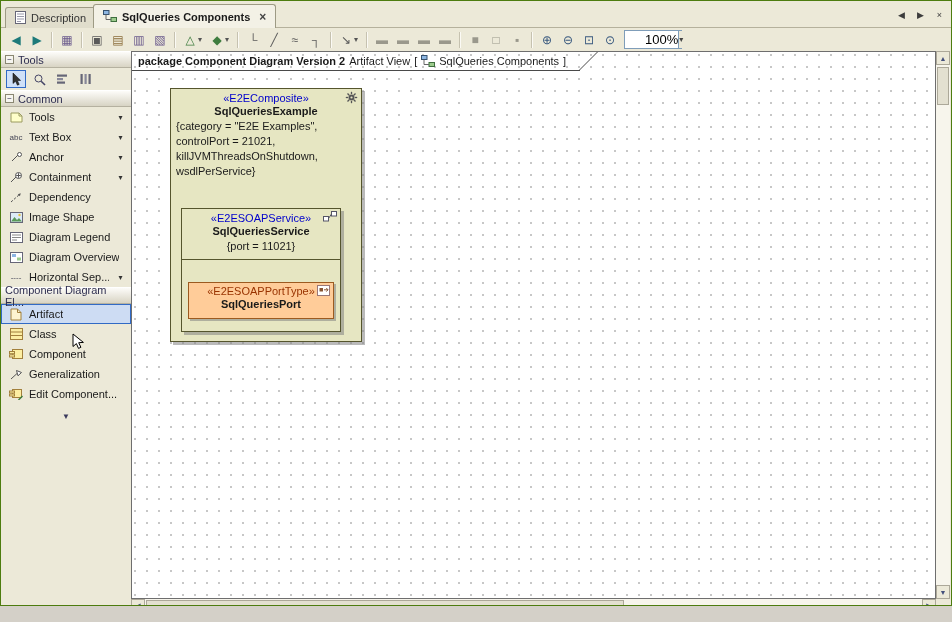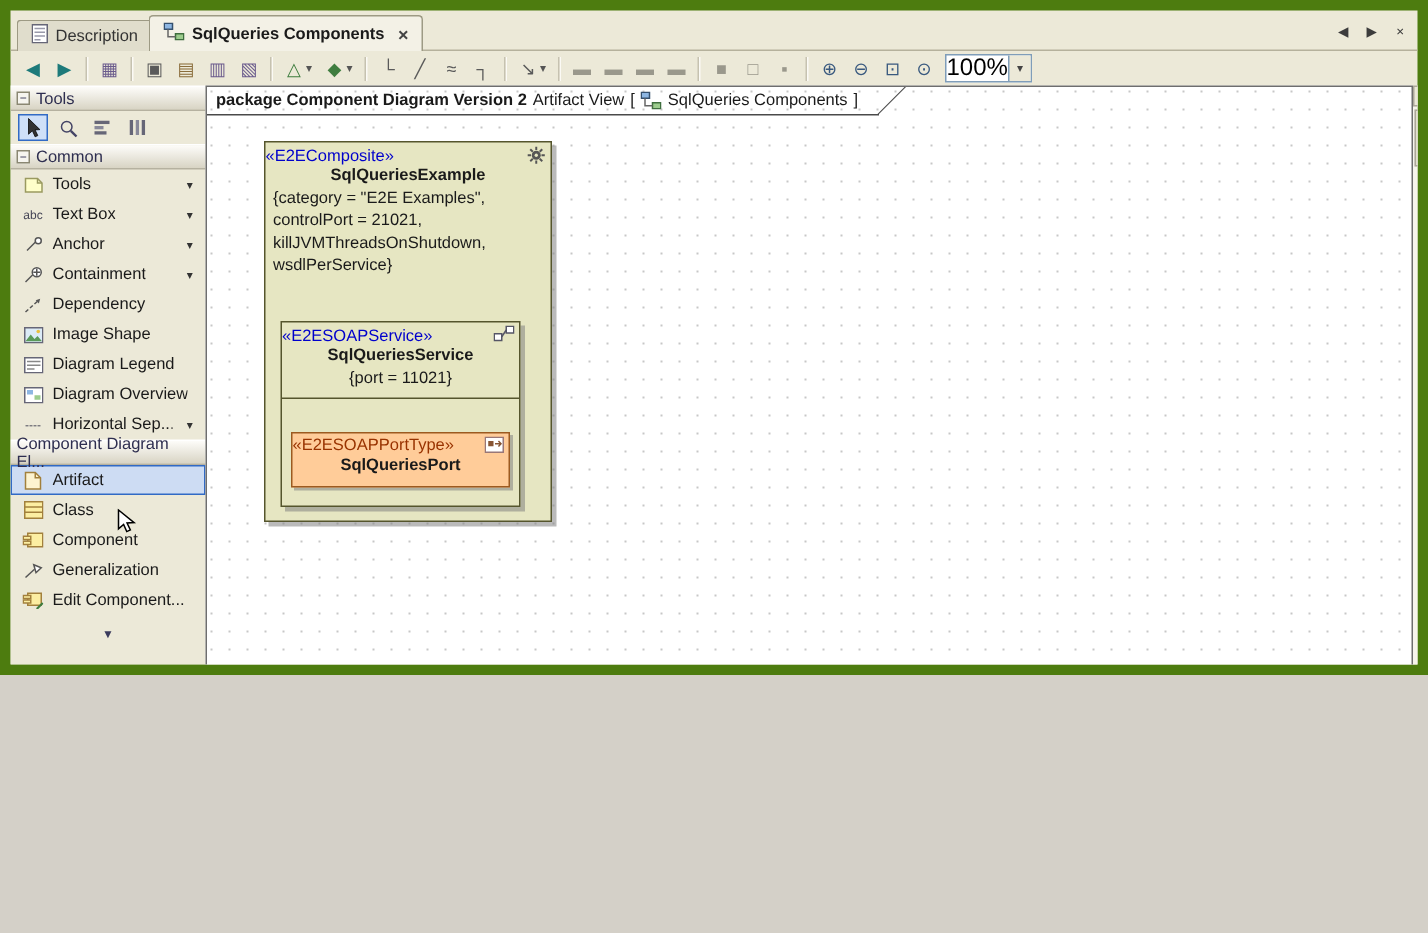--- a/index.html
+++ b/index.html
@@ -1,17 +1,17 @@
 <!DOCTYPE html>
 <html><head>
 <meta charset="utf-8">
 <style>
   * { box-sizing: border-box; margin: 0; padding: 0; }
   body { background:#d4d0c8; font-family:"Liberation Sans", sans-serif; }
-  .window { position:relative; width:952px; height:450px; border:7px solid #4d7c0f;
+  .window { position:relative; width:952px; height:606px; border:1px solid #4d7c0f;
             background:#ece9d8; font-size:11px; color:#1a1a1a; overflow:hidden; }
 
   
   .tabbar { position:absolute; left:0; top:0; right:0; height:27px; border-bottom:1px solid #b5b19c; }
   .tab { position:absolute; bottom:-1px; display:flex; align-items:center; gap:5px;
          padding:0 9px; border:1px solid #9d9a84; border-bottom:none; border-radius:3px 3px 0 0; }
   .tab.inactive { left:4px; height:21px; background:#e0ddcc; color:#333; }
   .tab.active   { left:92px; height:24px; background:#f3f1e6; font-weight:bold; z-index:2; }
   .tclose { font-weight:bold; color:#444; margin-left:4px; cursor:default; font-size:12px; }
   .tab-nav { position:absolute; right:5px; top:7px; display:flex; gap:6px; }
@@ -22,21 +22,21 @@
   .toolbar { position:absolute; left:0; top:27px; right:0; height:23px; display:flex;
              align-items:center; padding:0 5px; gap:1px; }
   .tbtn { width:20px; height:20px; display:inline-flex; align-items:center; justify-content:center;
           font-size:12px; color:#555; }
   .teal{color:#1d7a7a}.blue{color:#39597f}.green{color:#3f7d3f}.purple{color:#6a5a8c}
   .brown{color:#8a6d3b}.dim{color:#9a988c}.gray{color:#5a5a5a}
   .mini { width:8px; font-size:8px; color:#555; margin-left:-3px; }
   .tsep { width:2px; height:16px; border-left:1px solid #c6c2b0; border-right:1px solid #fbfaf5; margin:0 3px; }
   .combo { display:inline-flex; align-items:center; width:58px; height:19px; background:#fff;
            border:1px solid #7f9db9; margin-left:3px; }
-  .combo-val { flex:1; padding-left:0; font-size:16px; color:#000; }
+  .combo-val { flex:1; padding-left:20px; font-size:13px; color:#000; }
   .combo-btn { width:16px; height:17px; background:#ece9d8; border-left:1px solid #7f9db9;
                font-size:8px; display:flex; align-items:center; justify-content:center; color:#444; }
 
   
   .sidebar { position:absolute; left:0; top:50px; width:130px; bottom:0; background:#ece9d8; }
   .sec-h { height:17px; background:linear-gradient(#fdfcf9,#d8d4c4); border-top:1px solid #fff;
            border-bottom:1px solid #b5b1a0; display:flex; align-items:center; padding:0 4px;
            gap:4px; color:#2e2e50; }
   .collapse { width:9px; height:9px; border:1px solid #8a8772; background:#f6f5ef; font-size:8px;
               line-height:7px; text-align:center; color:#2e2e50; }
@@ -65,21 +65,21 @@
                  background:#4a4a4a; transform:skewX(-45deg); transform-origin:bottom; }
   .fl-bold { font-weight:bold; }
   .fl-icon { display:flex; }
 
   .node { border:1px solid #55552d; background:#e6e6c2; box-shadow:3px 3px 0 rgba(130,130,130,.55); }
   .composite { position:absolute; left:38px; top:36px; width:192px; height:254px; }
   .service   { position:absolute; left:10px; top:119px; width:160px; height:124px; }
   .compartment { position:absolute; left:0; right:0; top:50px; bottom:0; border-top:1px solid #55552d; }
   .porttype  { position:absolute; left:6px; top:22px; width:146px; height:37px;
                background:#ffcc99; border:1px solid #9c5a20; box-shadow:2px 2px 0 rgba(130,130,130,.55); }
-  .stereo { color:#0000cc; margin-top:3px; }
+  .stereo { color:#0000cc; text-align:center; margin-top:3px; }
   .stereo.red { color:#993300; margin-top:2px; }
   .nname { font-weight:bold; text-align:center; margin:1px 0 2px; }
   .tags { padding-left:5px; white-space:pre-line; line-height:15px; }
   .tags.center { text-align:center; padding-left:0; }
   .node-icon { position:absolute; top:2px; right:3px; display:flex; }
 
   
   .vscroll { position:absolute; left:935px; top:50px; width:14px; height:548px; background:#f7f5ec; }
   .hscroll { position:absolute; left:130px; top:598px; width:805px; height:14px; background:#f7f5ec; }
   .sbtn { position:absolute; width:14px; height:14px; background:#ece9d8; border:1px solid #aca899;

